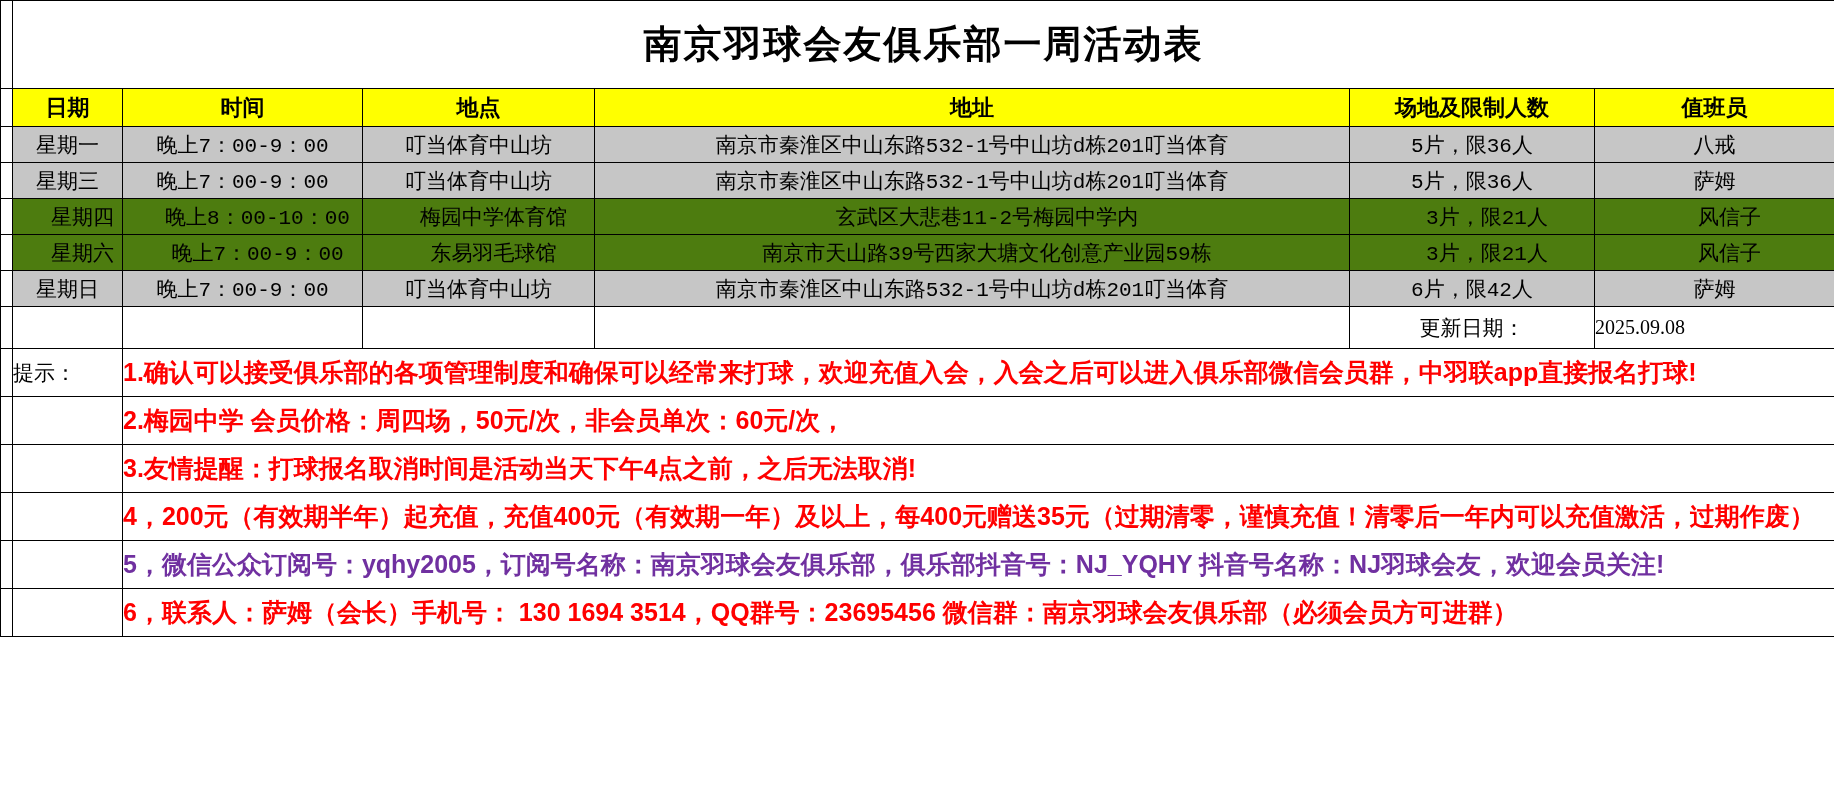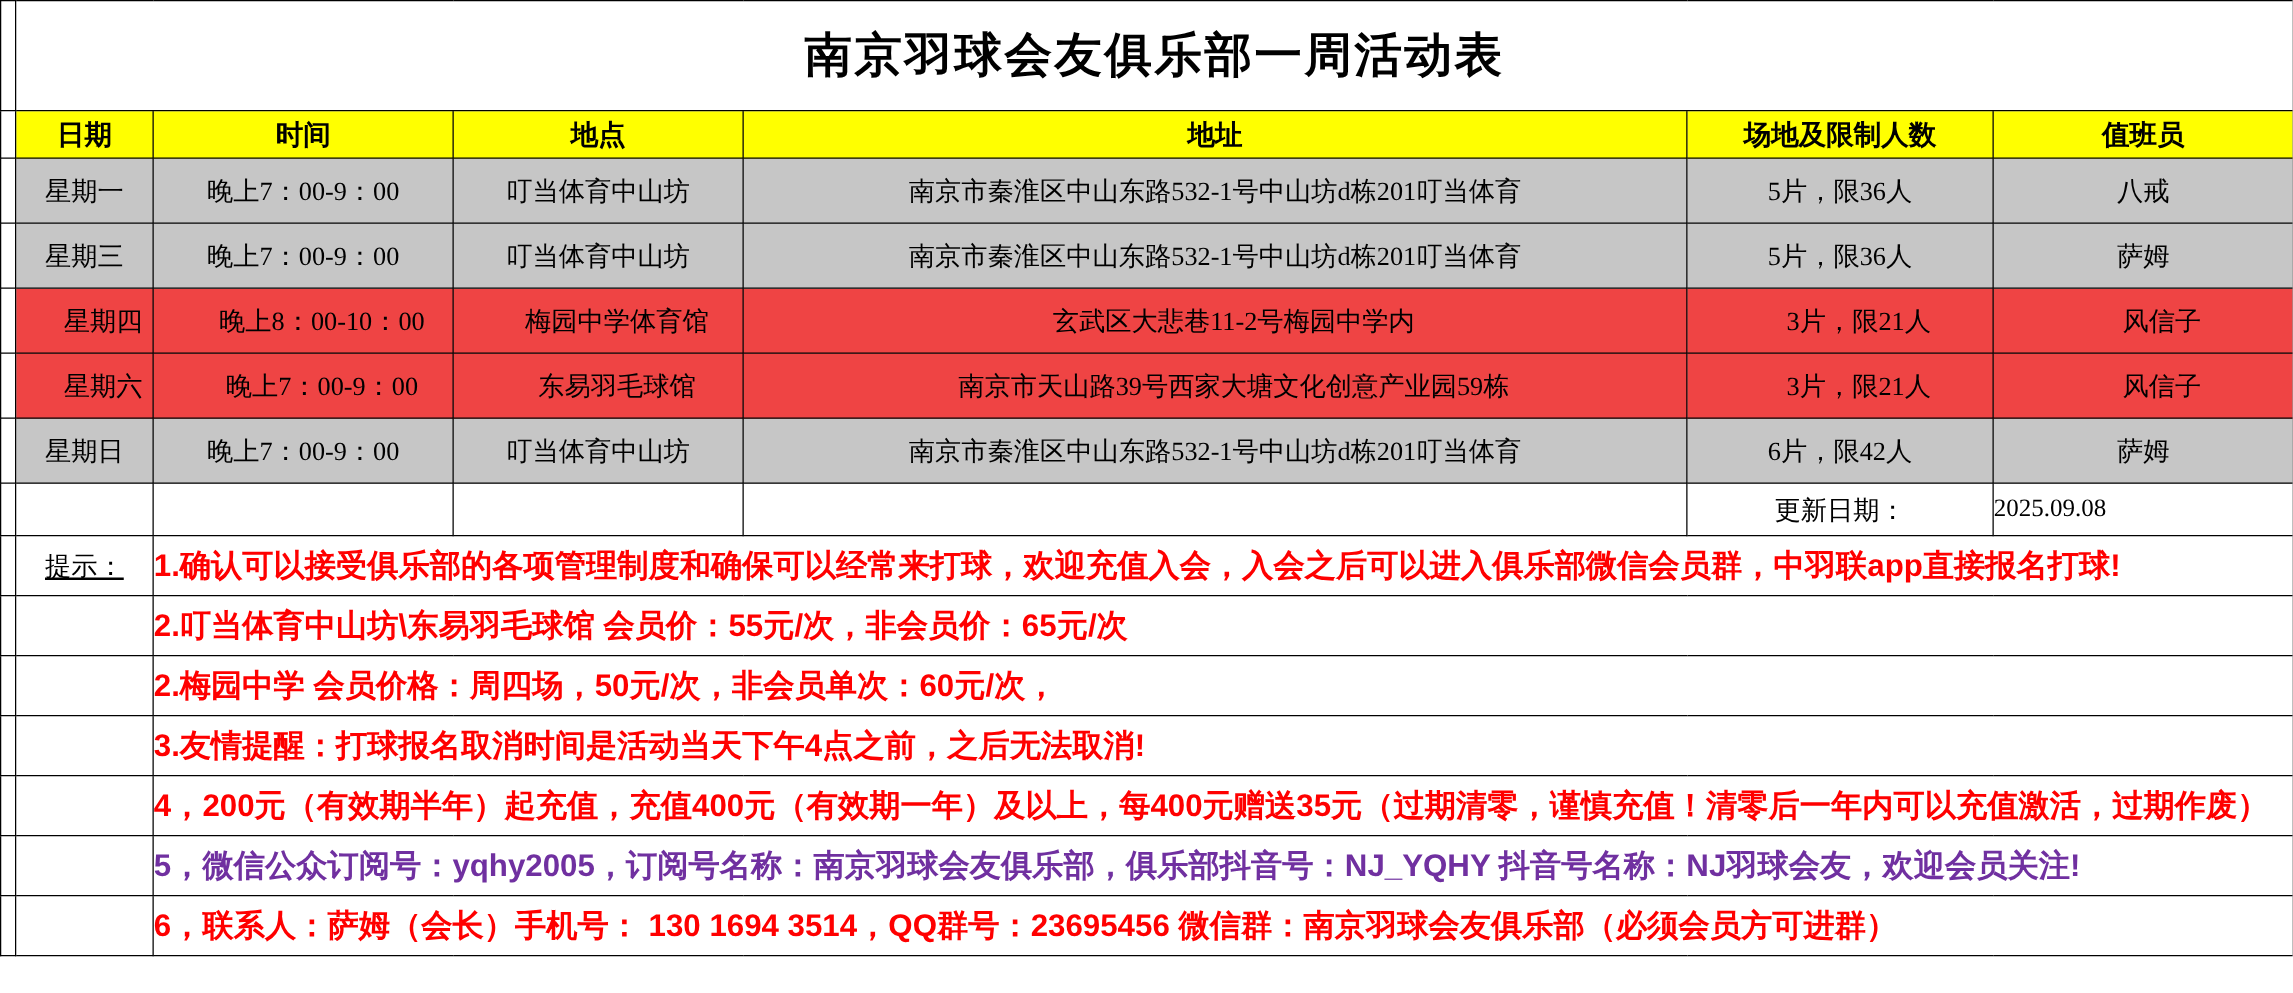--- a/index.html
+++ b/index.html
@@ -53,51 +53,49 @@
     font-size: 22px;
     font-weight: bold;
     height: 38px;
     font-family: "Liberation Serif", serif;
   }
 
   
   .cell {
     text-align: center;
     font-size: 21px;
-    height: 52px;
-    font-family: Liberation Serif, serif;
+    height: 36px;
+    font-family: Liberation Mono, monospace;
     color: #000000;
   }
   tr.r-gray td.cell { background: #c6c6c6; }
-  tr.r-blue td.cell { background: #ef4444; padding-left: 30px; }
+  tr.r-blue td.cell { background: #4d7c0f; padding-left: 30px; }
 
   
   .upd-blank { background: #ffffff; height: 42px; }
   .upd-label {
     background: #ffffff;
     text-align: center;
     padding-right: 8px;
     font-size: 21px;
     font-family: "Liberation Serif", serif;
   }
   .upd-value {
     background: #ffffff;
     text-align: left;
     font-size: 20px;
     font-family: "Liberation Serif", serif;
   }
 
   
   .note-label {
-    text-align: center;
     font-size: 21px;
     font-family: "Liberation Serif", serif;
     background: #ffffff;
     height: 48px;
-    text-decoration: underline;
   }
   .note-text {
     text-align: left;
     padding-left: 14px;
     font-size: 25px;
     font-weight: bold;
     font-family: "Liberation Sans", sans-serif;
     background: #ffffff;
     height: 48px;
     white-space: nowrap;
@@ -197,25 +195,20 @@
         <td class="upd-label">更新日期：</td>
         <td class="upd-value">2025.09.08</td>
       </tr>
 
       <tr>
         <td class="blank-left"></td>
         <td class="note-label">提示：</td>
         <td class="note-text note-red" colspan="5">1.确认可以接受俱乐部的各项管理制度和确保可以经常来打球，欢迎充值入会，入会之后可以进入俱乐部微信会员群，中羽联app直接报名打球!</td>
       </tr>
 
-      <tr>
-        <td class="blank-left"></td>
-        <td class="note-empty"></td>
-        <td class="note-text note-red" colspan="5">2.叮当体育中山坊\东易羽毛球馆   会员价：55元/次，非会员价：65元/次</td>
-      </tr>
 
       <tr>
         <td class="blank-left"></td>
         <td class="note-empty"></td>
         <td class="note-text note-red" colspan="5">2.梅园中学   会员价格：周四场，50元/次，非会员单次：60元/次，</td>
       </tr>
 
       <tr>
         <td class="blank-left"></td>
         <td class="note-empty"></td>

